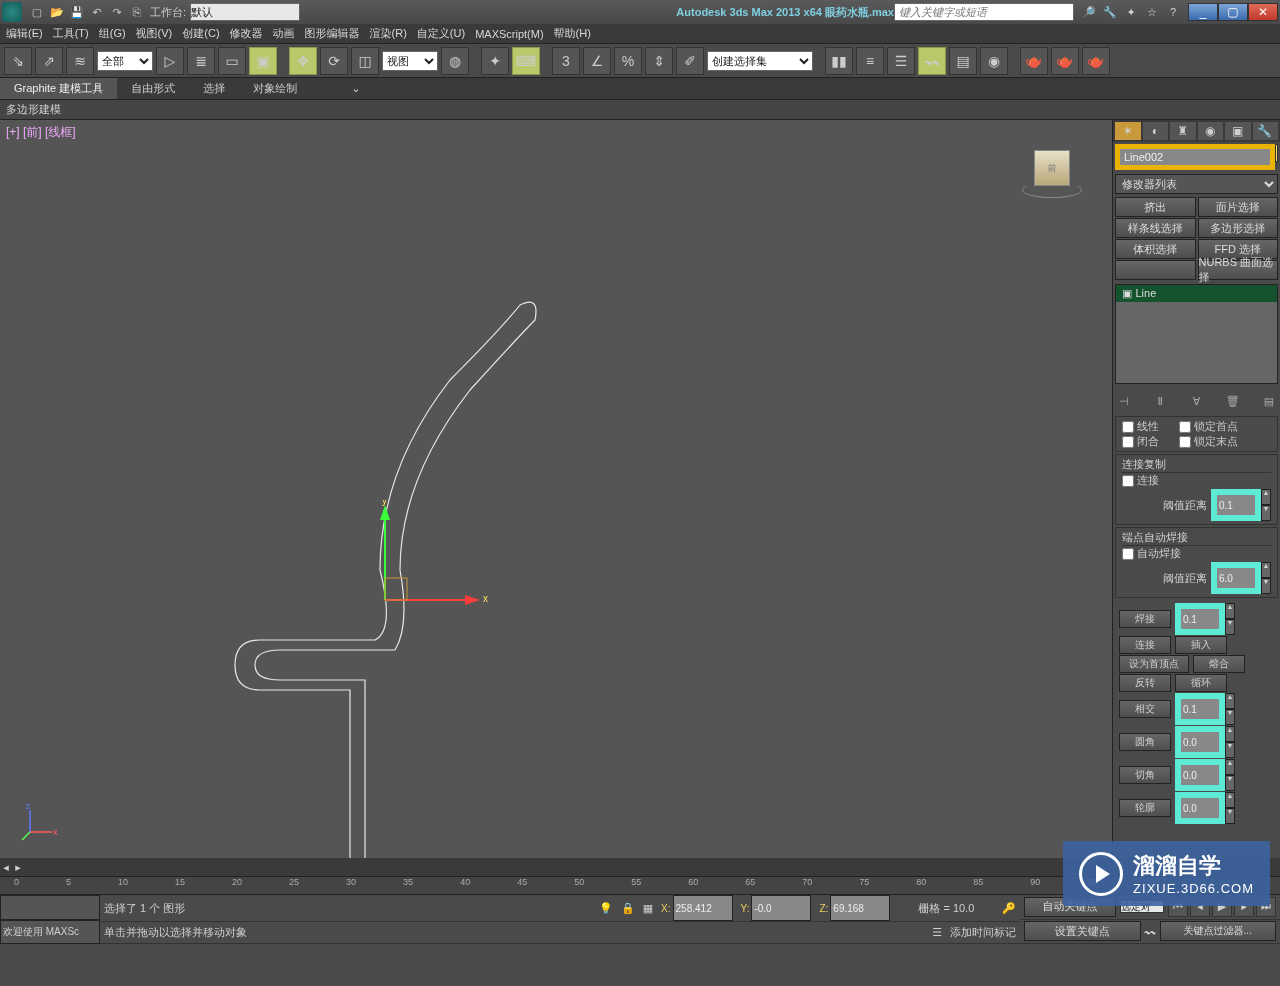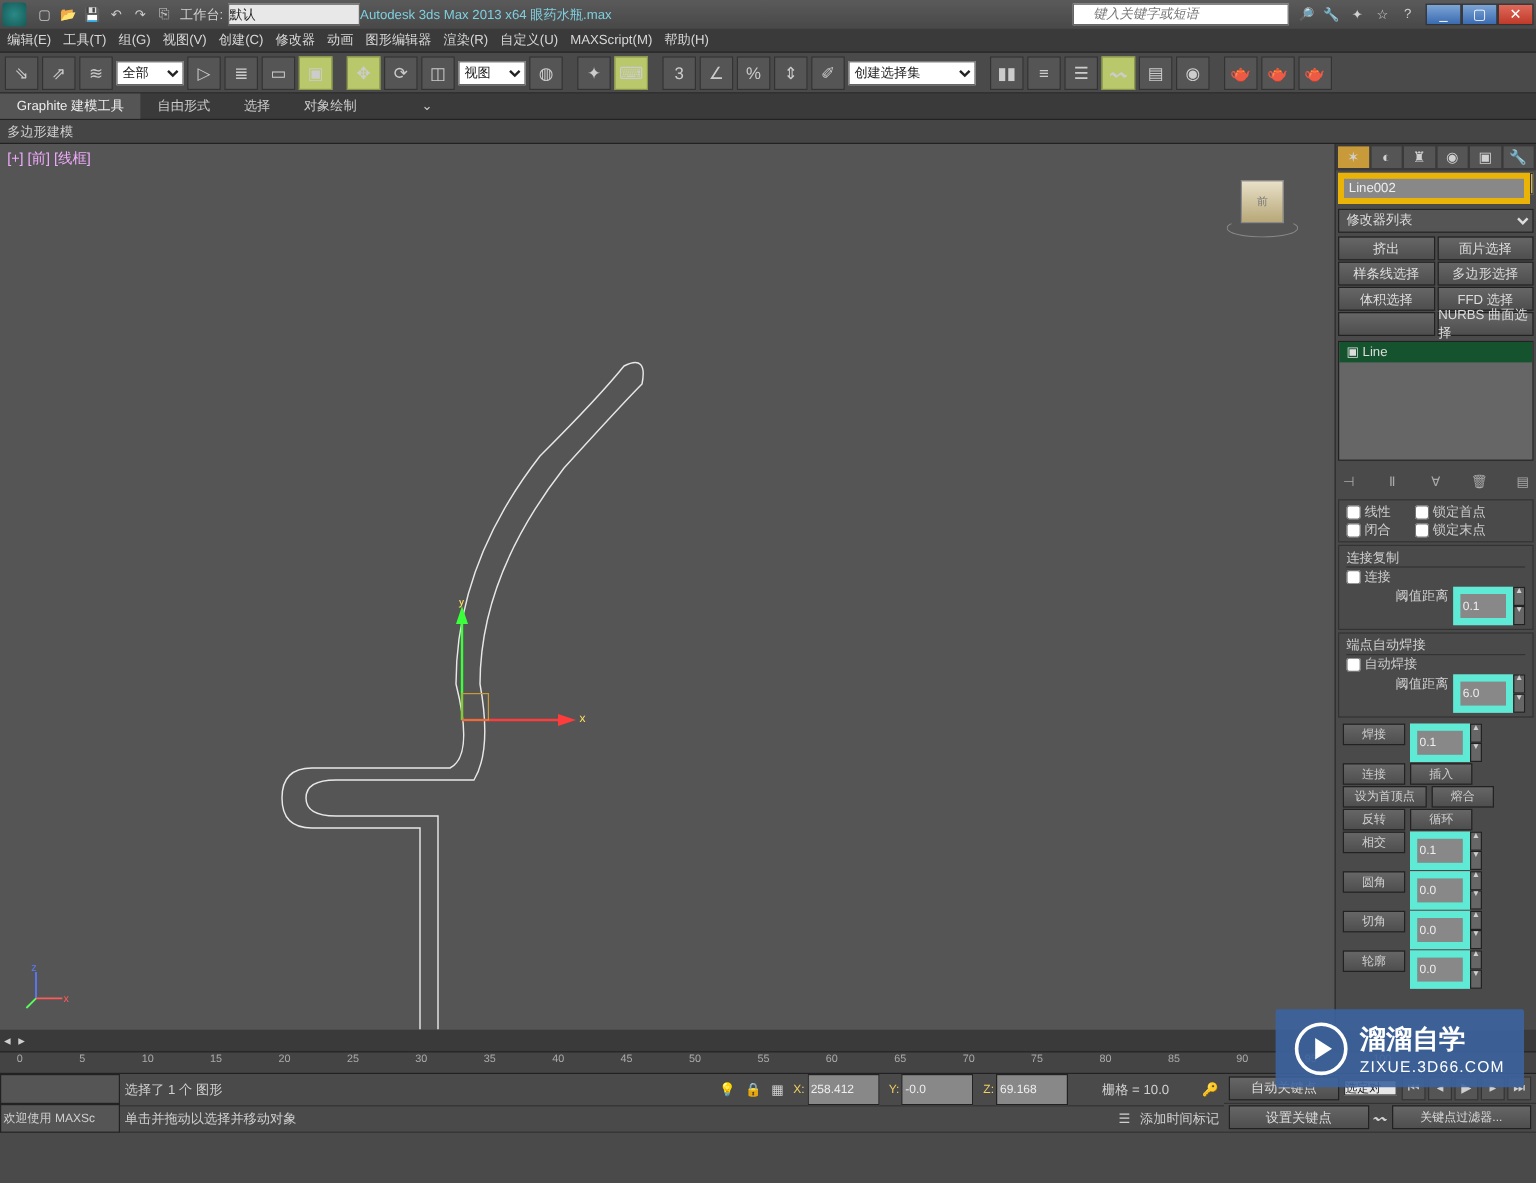--- a/index.html
+++ b/index.html
@@ -3,22 +3,22 @@
 <meta charset="utf-8">
 <style>
 * { margin: 0; padding: 0; box-sizing: border-box; font-family: "Microsoft YaHei", Arial, sans-serif; }
 body { background: #4a4a4a; color: #d0d0d0; font-size: 11px; width: 1280px; height: 986px; overflow: hidden; position: relative; }
 .titlebar { height: 24px; background: linear-gradient(#5a5a5a,#484848); display: flex; align-items: center; padding: 0 2px; }
 .titlebar .logo { width: 20px; height: 20px; background: radial-gradient(circle,#2a8a86,#155a57); border-radius: 3px; margin-right: 6px; }
 .titlebar .qat { display: flex; gap: 2px; }
 .titlebar .qat span { width: 18px; height: 18px; display: inline-flex; align-items: center; justify-content: center; color: #ccc; }
 .titlebar .ws-label { margin: 0 4px; }
 .titlebar .ws-select { width: 110px; height: 18px; background: #e8e8e8; color: #222; font-size: 11px; border: 1px solid #666; }
-.titlebar .title-text { flex: 1; text-align: left; color: #7fcfe0; font-weight: normal; }
-.titlebar .search-box { width: 180px; height: 18px; background: #fff; color: #888; font-size: 11px; font-style: italic; padding: 0 16px; border: 1px solid #666; }
+.titlebar .title-text { flex: 1; text-align: right; color: #7fcfe0; font-weight: bold; }
+.titlebar .search-box { width: 180px; height: 18px; background: #fff; color: #888; font-size: 11px; font-style: italic; padding: 0 4px; border: 1px solid #666; }
 .titlebar .right-icons { display: flex; gap: 3px; margin: 0 6px; }
 .titlebar .right-icons span { width: 18px; height: 18px; display: inline-flex; align-items: center; justify-content: center; }
 .win-controls { display: flex; }
 .win-controls div { width: 30px; height: 18px; display: flex; align-items: center; justify-content: center; color: #fff; font-size: 12px; border: 1px solid #333; }
 .win-min { background: linear-gradient(#7da5d6,#3a6bb0); }
 .win-max { background: linear-gradient(#7da5d6,#3a6bb0); }
 .win-close { background: linear-gradient(#e06a5a,#c03a2a); }
 .menubar { height: 20px; background: #3a3a3a; display: flex; align-items: center; padding: 0 6px; gap: 10px; border-bottom: 1px solid #222; }
 .menubar span { color: #d8d8d8; cursor: default; }
 .toolbar { height: 34px; background: #4a4a4a; display: flex; align-items: center; padding: 0 4px; gap: 3px; border-bottom: 1px solid #222; }
@@ -47,21 +47,21 @@
 .sp-row { display: flex; margin: 1px 2px; gap: 2px; }
 .sp-btn { flex: 1; height: 20px; background: linear-gradient(#666,#4e4e4e); border: 1px solid #222; color: #ddd; font-size: 11px; display: flex; align-items: center; justify-content: center; }
 .sp-list { margin: 4px 2px; height: 100px; background: #666; border: 1px solid #222; overflow: auto; }
 .sp-list-item { background: #14532d; color: #ddd; padding: 2px 6px; font-size: 11px; }
 .sp-icons { display: flex; justify-content: space-between; padding: 4px 2px; }
 .sp-icons span { width: 18px; height: 18px; display: flex; align-items: center; justify-content: center; color: #aaa; }
 .rollout { margin: 2px; border: 1px solid #333; background: #4a4a4a; }
 .ro-body { padding: 2px 6px; }
 .ro-body label { display: flex; align-items: center; font-size: 11px; color: #ccc; gap: 3px; }
 .ro-body input[type=checkbox] { width: 12px; height: 12px; }
-.spin-row { display: flex; gap: 4px; margin: 1px 0; }
+.spin-row { display: flex; align-items: center; gap: 4px; margin: 1px 0; }
 .spin-row .lbl { flex: 1; font-size: 11px; text-align: right; }
 .spin-row .btn { width: 52px; height: 18px; background: linear-gradient(#666,#4e4e4e); border: 1px solid #222; font-size: 10px; display: flex; align-items: center; justify-content: center; }
 .spinner { display: flex; }
 .spinner input { width: 50px; height: 32px; background: #888; color: #eee; border: 6px solid #5eead4; font-size: 10px; padding: 0 2px; }
 .spinner .arr { width: 10px; display: flex; flex-direction: column; }
 .spinner .arr span { flex: 1; background: #666; border: 1px solid #222; font-size: 7px; text-align: center; line-height: 6px; }
 .timeline { height: 18px; background: #3a3a3a; display: flex; align-items: center; }
 .time-slider { flex: 1; position: relative; height: 16px; background: #555; margin: 0 2px; }
 .time-thumb { position: absolute; left: 12px; top: 0; width: 64px; height: 16px; background: #888; border: 1px solid #222; color: #eee; font-size: 10px; text-align: center; }
 .ruler { height: 18px; background: #444; display: flex; align-items: flex-start; padding: 0 14px; gap: 47px; border-top: 1px solid #222; }

